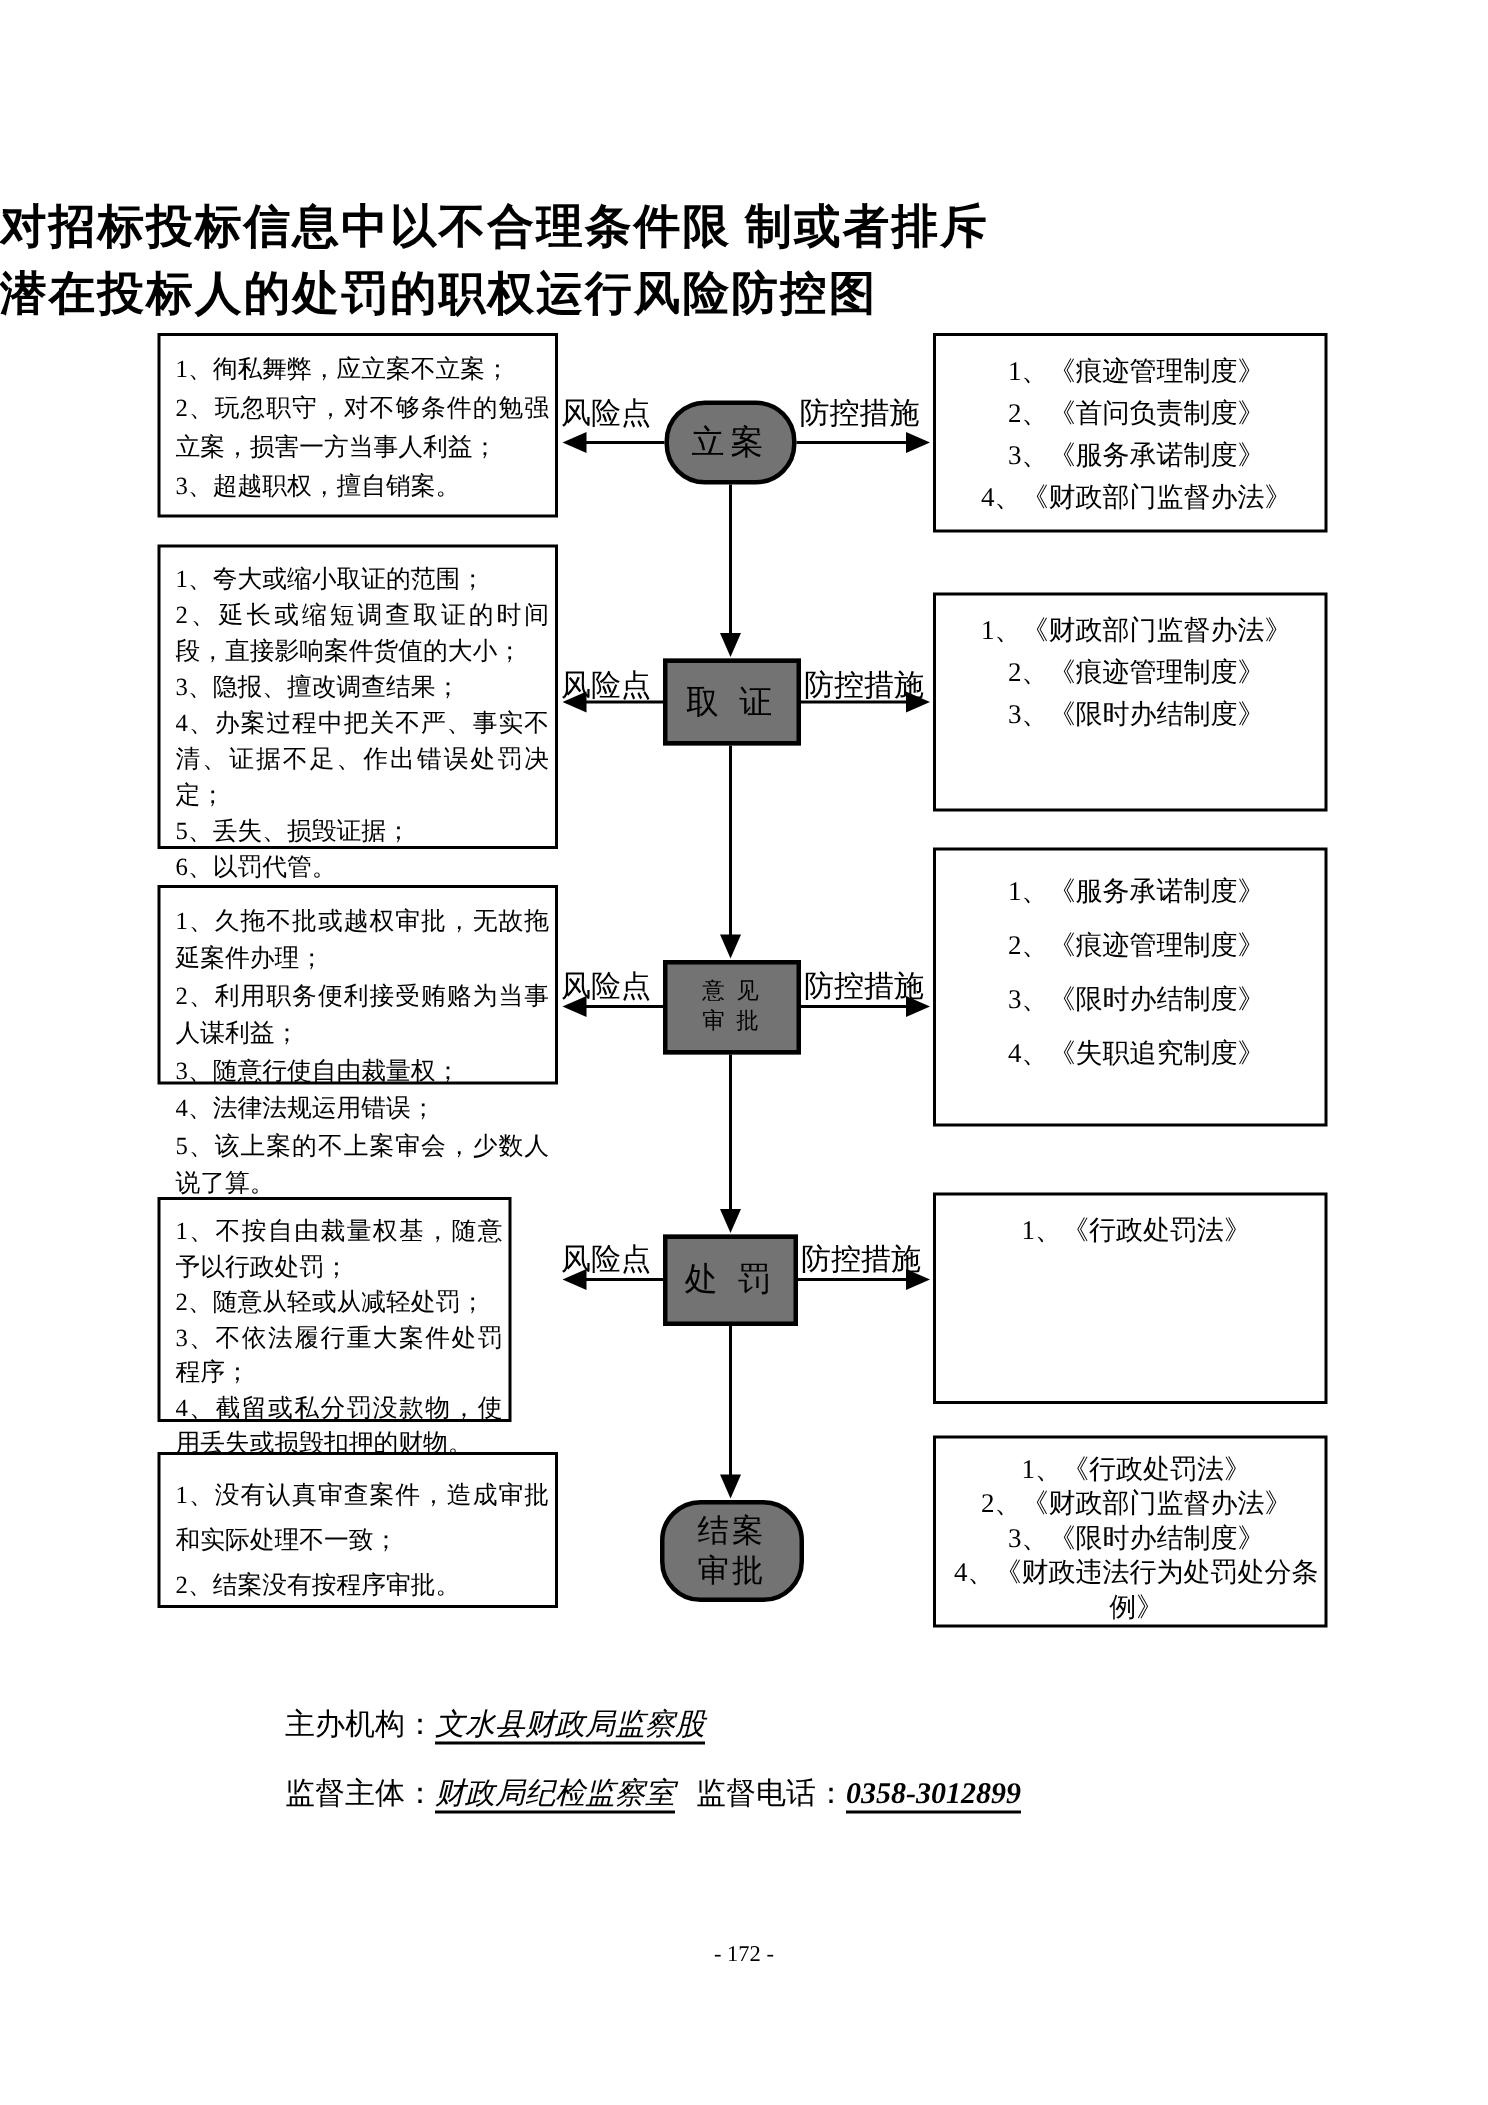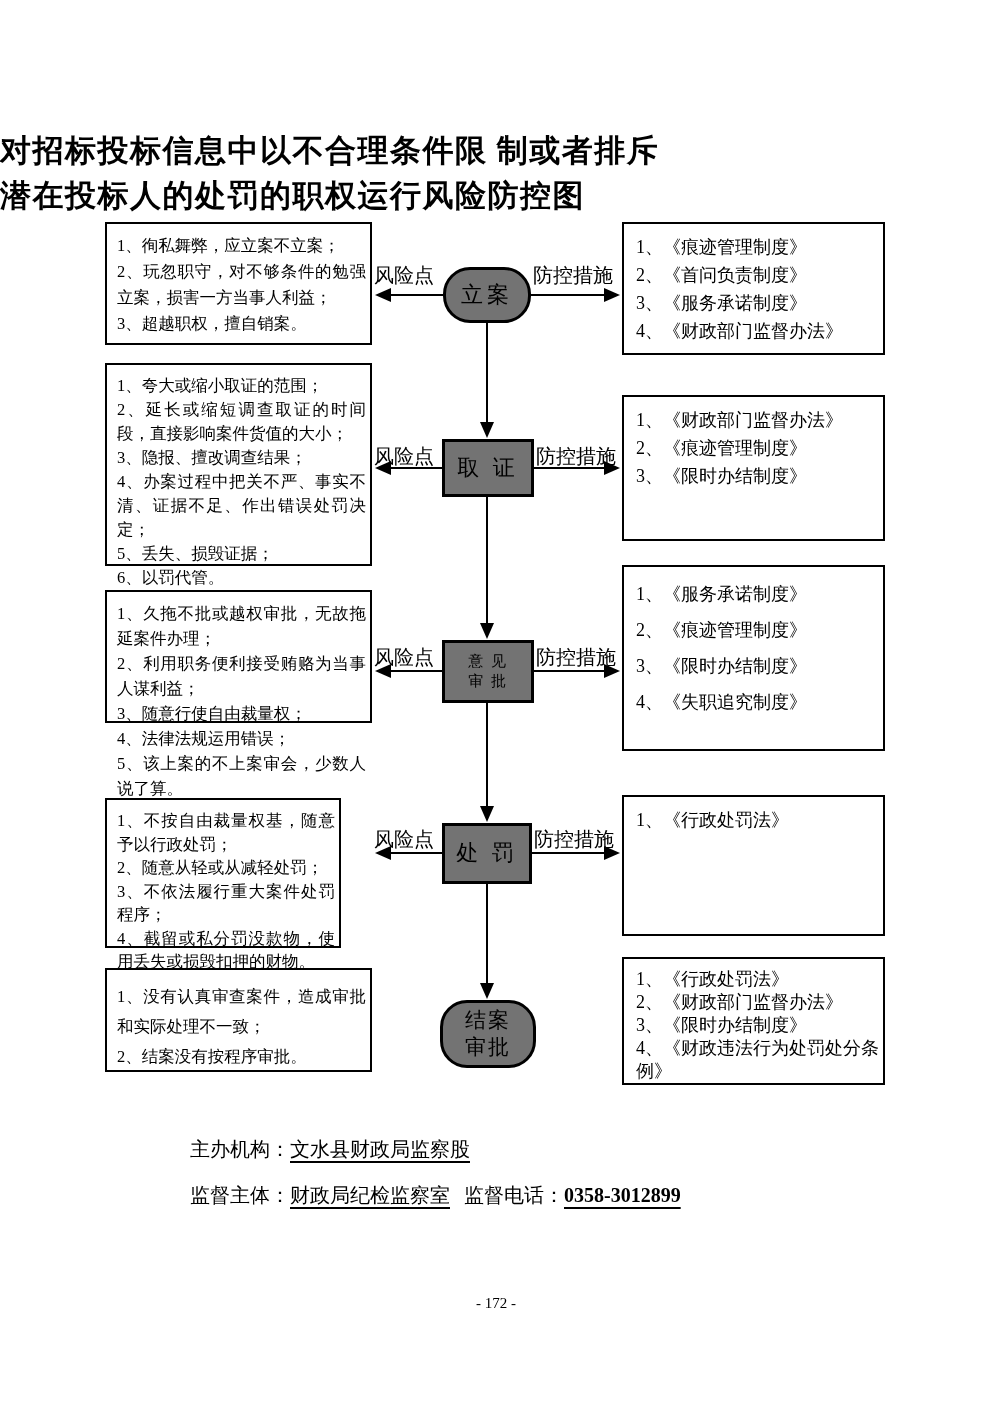--- a/index.html
+++ b/index.html
@@ -4,31 +4,31 @@
 <style>
   * { margin:0; padding:0; box-sizing:border-box; }
   html,body { background:#ffffff; }
   body { font-family:"Liberation Serif","DejaVu Serif",serif; color:#000; }
   .page { position:relative; width:992px; height:1403px; background:#fff; margin:0 auto; overflow:hidden; }
   .title { position:absolute; left:0; top:128px; width:100%; 
            font-size:31px; font-weight:bold; line-height:45px; letter-spacing:1.5px; }
   .box { position:absolute; border:2px solid #000; background:#fff; }
   .risk-box { font-size:16.5px; padding:9px 4px 4px 10px; }
   .risk-box .item { text-align:justify; }
-  .measure-box { font-size:18px; padding:9px 4px 4px 12px; }
+  .measure-box { font-size:18px; padding:9px 4px 4px 12px;text-align:center; }
   .node { position:absolute; border:3px solid #000; background:#737373;
           display:flex; align-items:center; justify-content:center; text-align:center;
           font-size:22px; letter-spacing:4px; white-space:pre-line; line-height:1.28; }
   .stadium { border-radius:27px; }
   .conn-label { position:absolute; font-size:20px; white-space:nowrap; }
   .arrows { position:absolute; left:0; top:0; width:992px; height:1403px; pointer-events:none; }
   .arrows line { stroke:#000; stroke-width:2; }
   .arrows polygon { fill:#000; }
   .footer-line { position:absolute; left:190px; font-size:20px; white-space:nowrap; }
-  .u { text-decoration:underline; text-underline-offset:5px; }
+  .u { text-decoration:underline; text-underline-offset:5px;font-style:italic; }
   .phone { font-weight:bold; }
   .gap { display:inline-block; width:14px; }
   .page-num { position:absolute; left:0; top:1295px; width:100%; text-align:center; font-size:15px; }
 </style>
 </head>
 <body>
 
 <div class="page">
 
   <div class="title">

